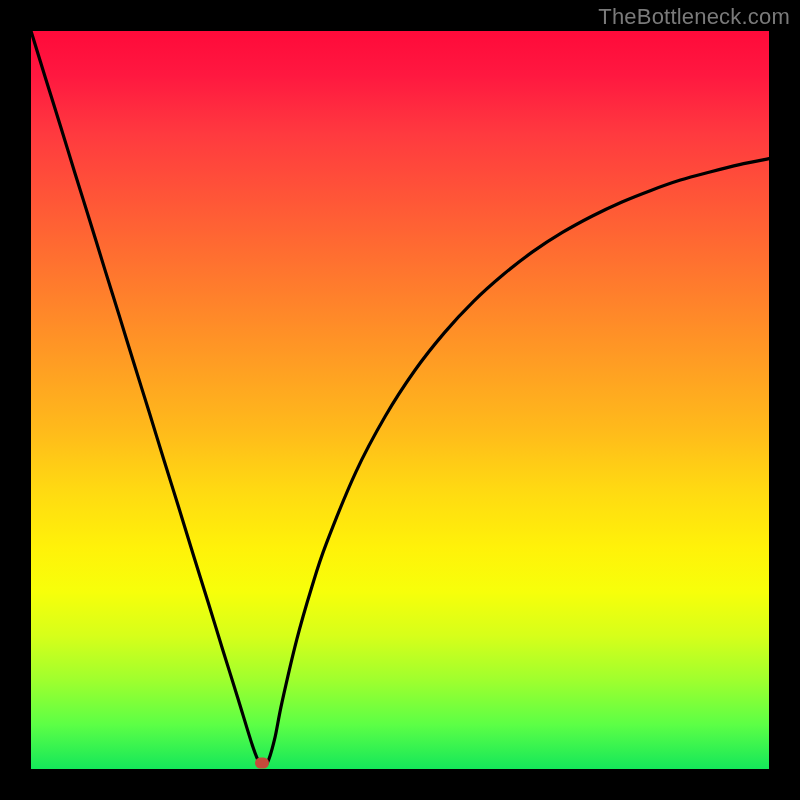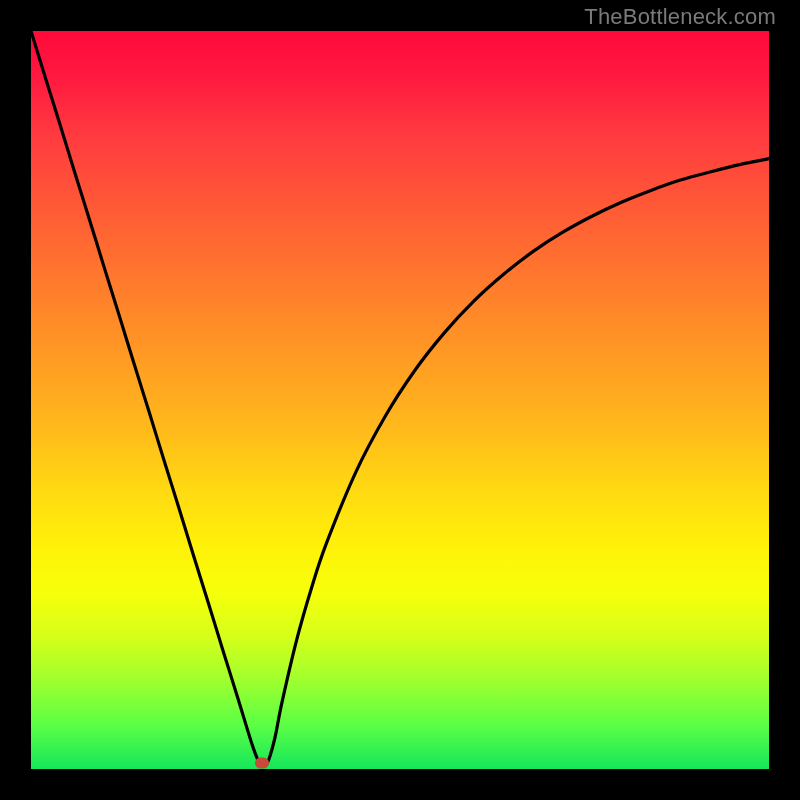--- a/index.html
+++ b/index.html
@@ -40,21 +40,21 @@
       #f7ff0a 76%,
       #d6ff1a 82%,
       #9fff2e 88%,
       #5cff46 94%,
       #14e75a 100%
     );
   }
   .watermark {
     position: absolute;
     top: 4px;
-    right: 24px;
+    right: 10px;
     color: #7a7a7a;
     font-size: 22px;
     font-weight: 500;
     letter-spacing: 0.2px;
     user-select: none;
   }
   svg.curve {
     position: absolute;
     left: 0;
     top: 0;

